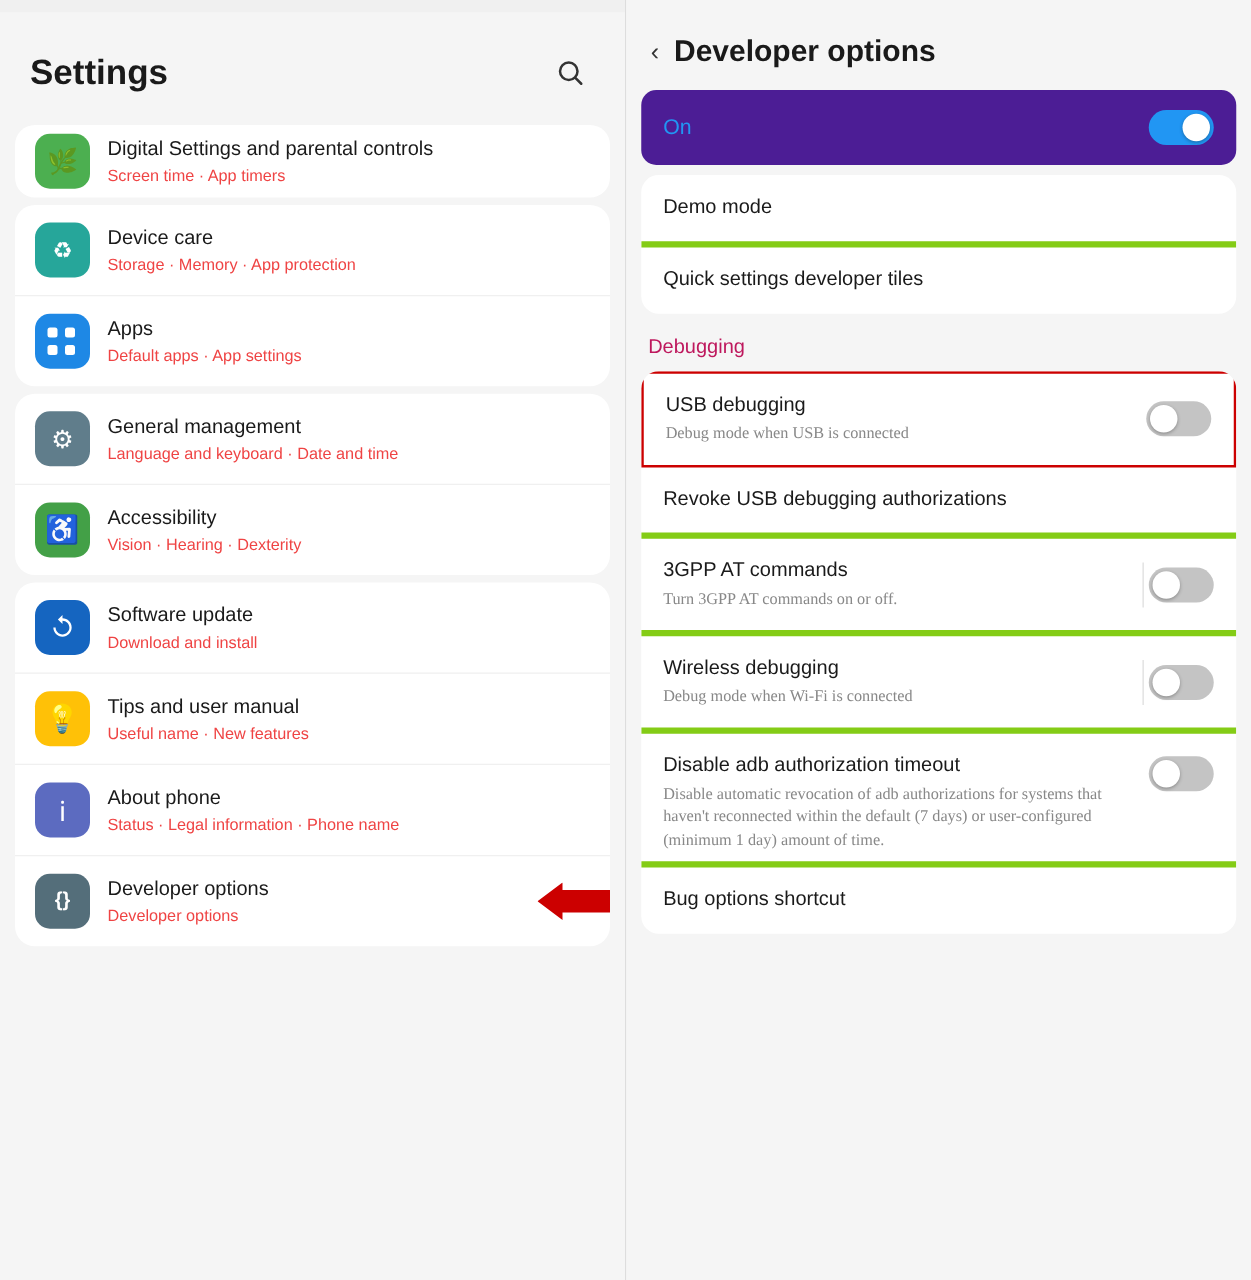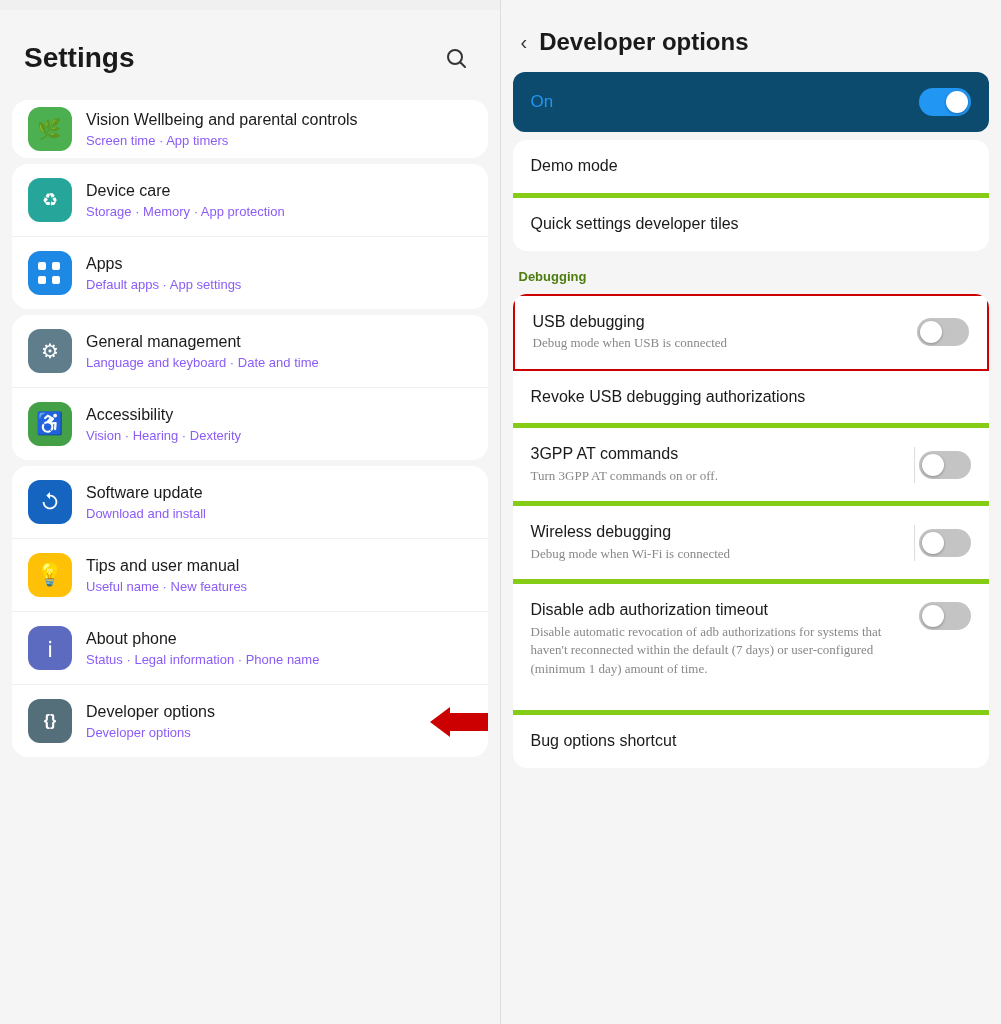--- a/index.html
+++ b/index.html
@@ -91,21 +91,21 @@
 
     .item-title {
       font-size: 16px;
       font-weight: 500;
       color: #1a1a1a;
       line-height: 1.3;
     }
 
     .item-subtitle {
       font-size: 13px;
-      color: #8b5cf6;
+      color: #ef4444;
       margin-top: 2px;
     }
 
     
     .partial-item {
       display: flex;
       align-items: center;
       padding: 10px 16px;
       border-bottom: 1px solid #f0f0f0;
       overflow: hidden;
@@ -143,21 +143,21 @@
     }
 
     .right-content {
       flex: 1;
       overflow-y: auto;
       padding: 0 0 20px 0;
     }
 
     
     .on-section {
-      background: #0c4a6e;
+      background: #4c1d95;
       margin: 0 12px 8px 12px;
       border-radius: 12px;
       padding: 16px 18px;
       display: flex;
       align-items: center;
       justify-content: space-between;
     }
 
     .on-label {
       font-size: 17px;
@@ -237,24 +237,24 @@
 
     .dev-item-subtitle {
       font-size: 13px;
       color: #888;
       margin-top: 2px;
       line-height: 1.4;
       font-family: Liberation Serif, serif;
     }
 
     .section-label {
-      font-size: 13px;
-      color: #4d7c0f;
+      font-size: 16px;
+      color: #be185d;
       padding: 14px 18px 6px 18px;
-      font-weight: 700;
+      font-weight: 400;
     }
 
     
     .icon-green { background: #4caf50; }
     .icon-teal { background: #26a69a; }
     .icon-blue-dots { background: #1e88e5; }
     .icon-gray-sliders { background: #607d8b; }
     .icon-green-person { background: #43a047; }
     .icon-blue-update { background: #1565c0; }
     .icon-yellow-bulb { background: #ffc107; }
@@ -274,21 +274,21 @@
       </svg>
     </div>
   </div>
 
   <div class="settings-list">
 
     <div class="settings-group">
       <div class="partial-item settings-item">
         <div class="item-icon icon-green" style="font-size:20px; color:white;">🌿</div>
         <div class="item-text">
-          <div class="item-title" style="overflow:hidden; text-overflow:ellipsis; white-space:nowrap; max-width:300px;">Vision Wellbeing and parental controls</div>
+          <div class="item-title" style="overflow:hidden; text-overflow:ellipsis; white-space:nowrap; max-width:300px;">Digital Settings and parental controls</div>
           <div class="item-subtitle">Screen time · App timers</div>
         </div>
       </div>
     </div>
 
     <div class="settings-group">
       <div class="settings-item">
         <div class="item-icon icon-teal" style="color:white; font-size:18px;">♻</div>
         <div class="item-text">
           <div class="item-title">Device care</div>
@@ -439,21 +439,21 @@
           <div class="dev-item-subtitle">Debug mode when Wi-Fi is connected</div>
         </div>
         <div style="display:flex;align-items:center;gap:4px;">
           <div style="width:1px;height:36px;background:#ddd;"></div>
           <div class="toggle off">
             <div class="toggle-knob"></div>
           </div>
         </div>
       </div>
 
-      <div class="dev-item" style="align-items:flex-start; padding-top:16px; padding-bottom:32px;">
+      <div class="dev-item" style="align-items:flex-start; padding-top:16px; padding-bottom:8px;">
         <div class="dev-item-text">
           <div class="dev-item-title">Disable adb authorization timeout</div>
           <div class="dev-item-subtitle">Disable automatic revocation of adb authorizations for systems that haven't reconnected within the default (7 days) or user-configured (minimum 1 day) amount of time.</div>
         </div>
         <div style="flex-shrink:0;margin-top:2px;">
           <div class="toggle off">
             <div class="toggle-knob"></div>
           </div>
         </div>
       </div>

